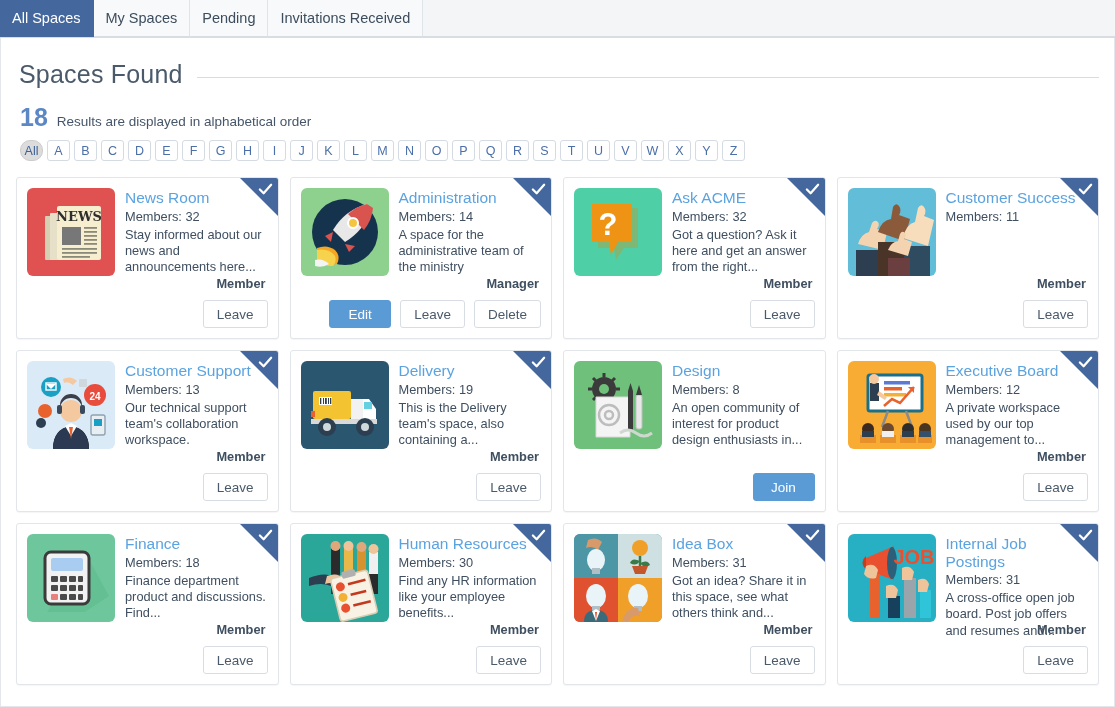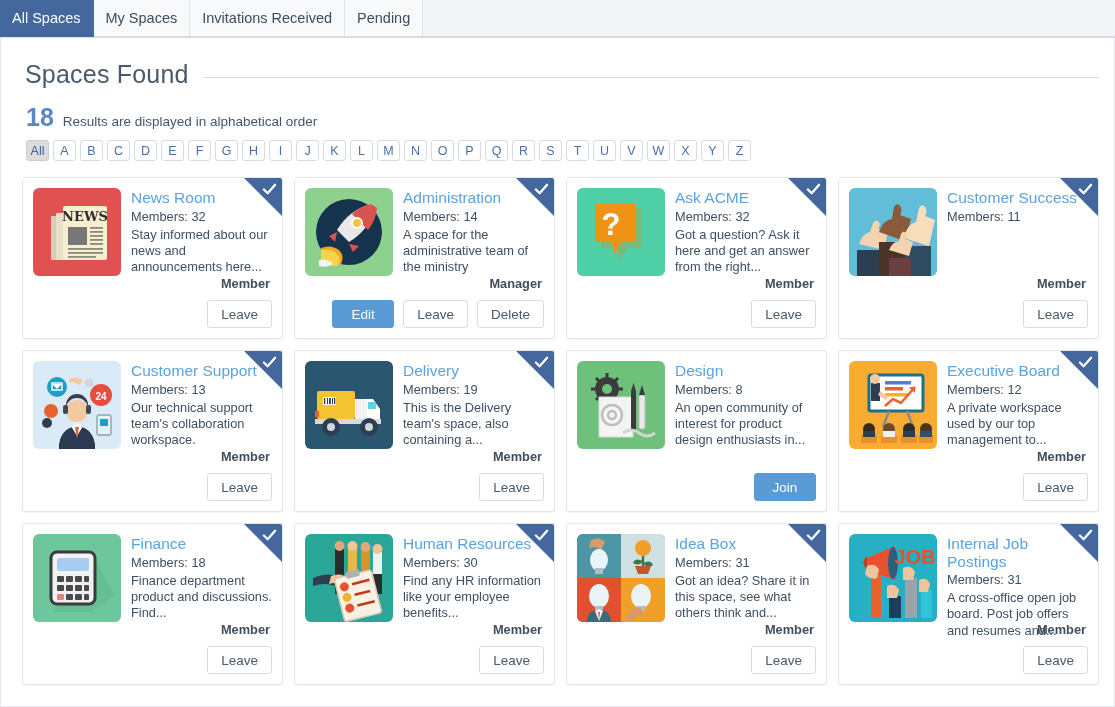--- a/index.html
+++ b/index.html
@@ -45,21 +45,21 @@
 
   
   #panel {
     position: relative;
     margin: 0;
     height: 669px;
     background: #ffffff;
     border-left: 1px solid #e3e7ec;
     border-right: 1px solid #e3e7ec;
     border-bottom: 1px solid #e3e7ec;
-    padding: 16px 15px 0 21px;
+    padding: 16px 15px 0 15px;
     overflow: hidden;
   }
 
   
   #title-row {
     display: flex; align-items: center;
     gap: 14px;
     margin: 6px 0 4px 3px;
   }
   #page-title {
@@ -105,20 +105,21 @@
     color: #4b6fa8;
     background: #ffffff;
     border: 1px solid #d5dbe2;
     border-radius: 3px;
     cursor: pointer;
   }
   .alpha.active {
     background: #dcdcdc;
     border-color: #cccccc;
     color: #3f6195;
+    border-radius: 10px;
   }
 
   
   #grid {
     display: grid;
     grid-template-columns: repeat(4, 1fr);
     gap: 11px;
     margin-top: 16px;
   }
   .card {
@@ -218,22 +219,22 @@
 
   
   .art { width: 100%; height: 100%; display: block; }
 </style>
 </head>
 <body>
 
 <div id="tabbar">
     <div class="tab active">All Spaces</div>
     <div class="tab">My Spaces</div>
+    <div class="tab">Pending</div>
     <div class="tab">Invitations Received</div>
-    <div class="tab">Pending</div>
     <div class="tab-filler"></div>
   </div>
 
 <div id="panel">
 
   <div id="title-row">
     <div id="page-title">Spaces Found</div>
     <div id="title-rule"></div>
   </div>
 

